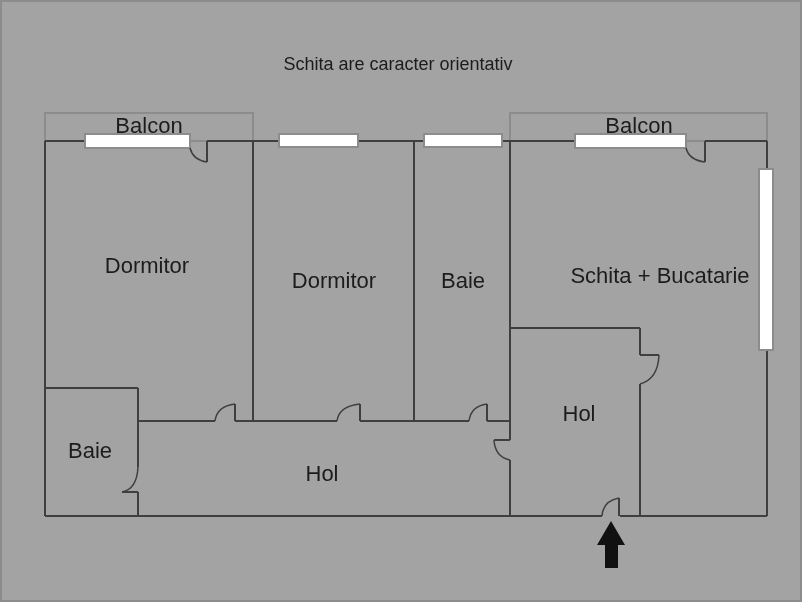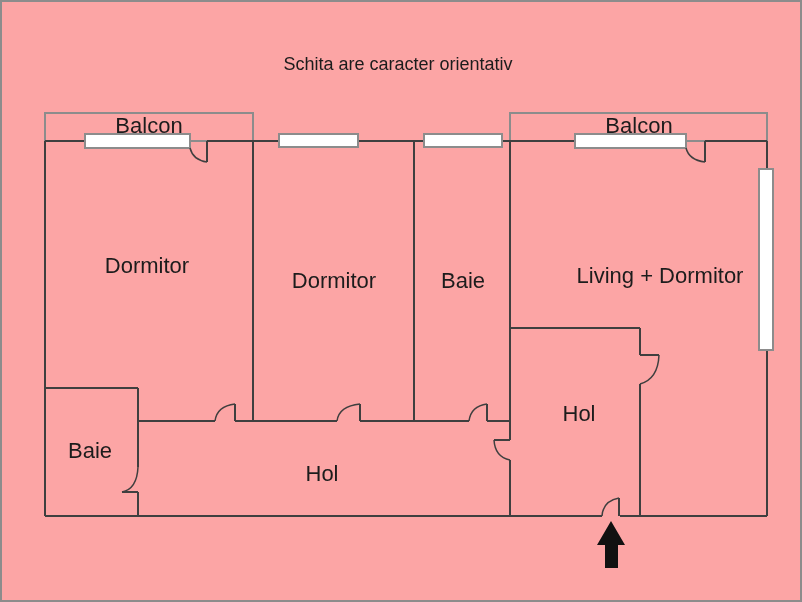--- a/index.html
+++ b/index.html
@@ -1,20 +1,20 @@
 <!DOCTYPE html>
 <html><head>
 <meta charset="utf-8">
 <style>
   html,body{margin:0;padding:0;background:#ffffff;}
   .screen{
     position:relative;
     width:802px;height:602px;
     box-sizing:border-box;
-    background:#fca5a5;
+    background:#a3a3a3;
     border:2px solid #8c8c8c;
     font-family:"Liberation Sans", sans-serif;
     overflow:hidden;
   }
   .plan-svg{position:absolute;left:0;top:0;width:802px;height:602px;}
   .page-title{
     position:absolute;
     transform:translate(-50%,-50%);
     font-size:18px;
     color:#1c1c1c;
@@ -82,18 +82,18 @@
       <path d="M 600 514 Q 601 499 617 496" fill="none" stroke="#3f3f3f" stroke-width="1.5"></path>
       <polygon points="609,519 623,543 616,543 616,566 603,566 603,543 595,543" fill="#111111"></polygon>
     </svg>
   <span class="page-title" style="left:396px;top:62px;">Schita are caracter orientativ</span>
   <div id="labels">
       <span class="room-label" style="left: 147px; top: 124px;">Balcon</span>
       <span class="room-label" style="left: 637px; top: 124px;">Balcon</span>
       <span class="room-label" style="left: 145px; top: 264px;">Dormitor</span>
       <span class="room-label" style="left: 332px; top: 279px;">Dormitor</span>
       <span class="room-label" style="left: 461px; top: 279px;">Baie</span>
-      <span class="room-label" style="left: 658px; top: 274px;">Living + Dormitor</span>
+      <span class="room-label" style="left: 658px; top: 274px;">Schita + Bucatarie</span>
       <span class="room-label" style="left: 88px; top: 449px;">Baie</span>
       <span class="room-label" style="left: 320px; top: 472px;">Hol</span>
       <span class="room-label" style="left: 577px; top: 412px;">Hol</span>
     </div>
 </div>
 
 </body></html>

